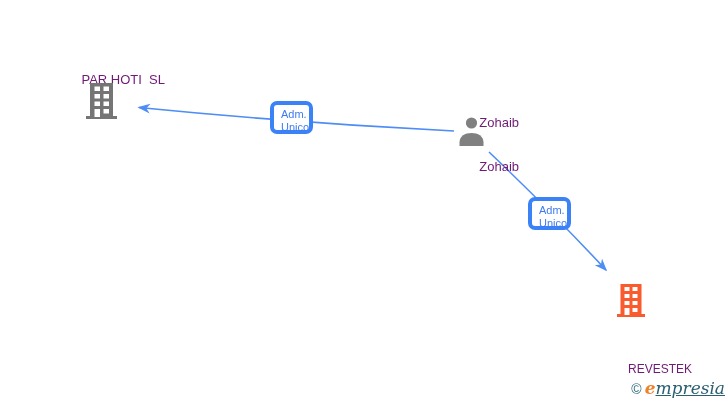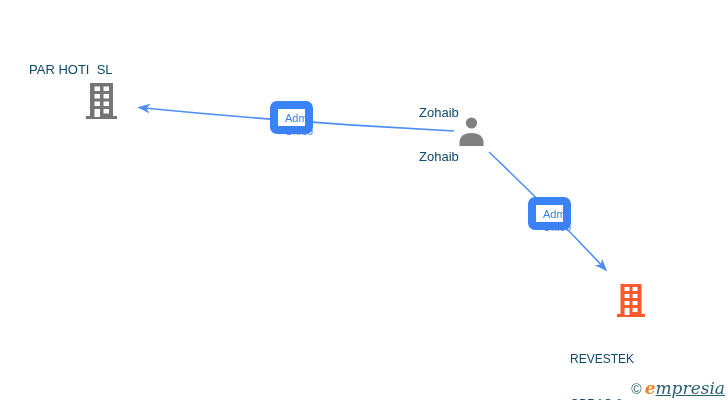--- a/index.html
+++ b/index.html
@@ -15,38 +15,39 @@
     overflow: hidden;
   }
   .edges-svg {
     position: absolute;
     left: 0; top: 0;
     width: 728px; height: 400px;
     pointer-events: none;
   }
   .node-label {
     position: absolute;
-    color: #0c4a6e;
+    color: #701a75;
     font-size: 13px;
     line-height: 14.5px;
-    text-align: left;
+    text-align: right;
     white-space: pre;
     cursor: pointer;
+    margin-top: 10px;
   }
   .node-icon {
     position: absolute;
     cursor: pointer;
   }
   .edge-label {
     position: absolute;
     box-sizing: border-box;
     width: 43px;
     height: 33px;
     background: #ffffff;
-    border: 8px solid #3b82f6;
+    border: 4px solid #3b82f6;
     border-radius: 7px;
     color: #3e7bf0;
     font-size: 11px;
     line-height: 13px;
     padding: 3px 0 0 7px;
     cursor: pointer;
   }
   .revestek-label {
     font-size: 12px;
     line-height: 15px;

